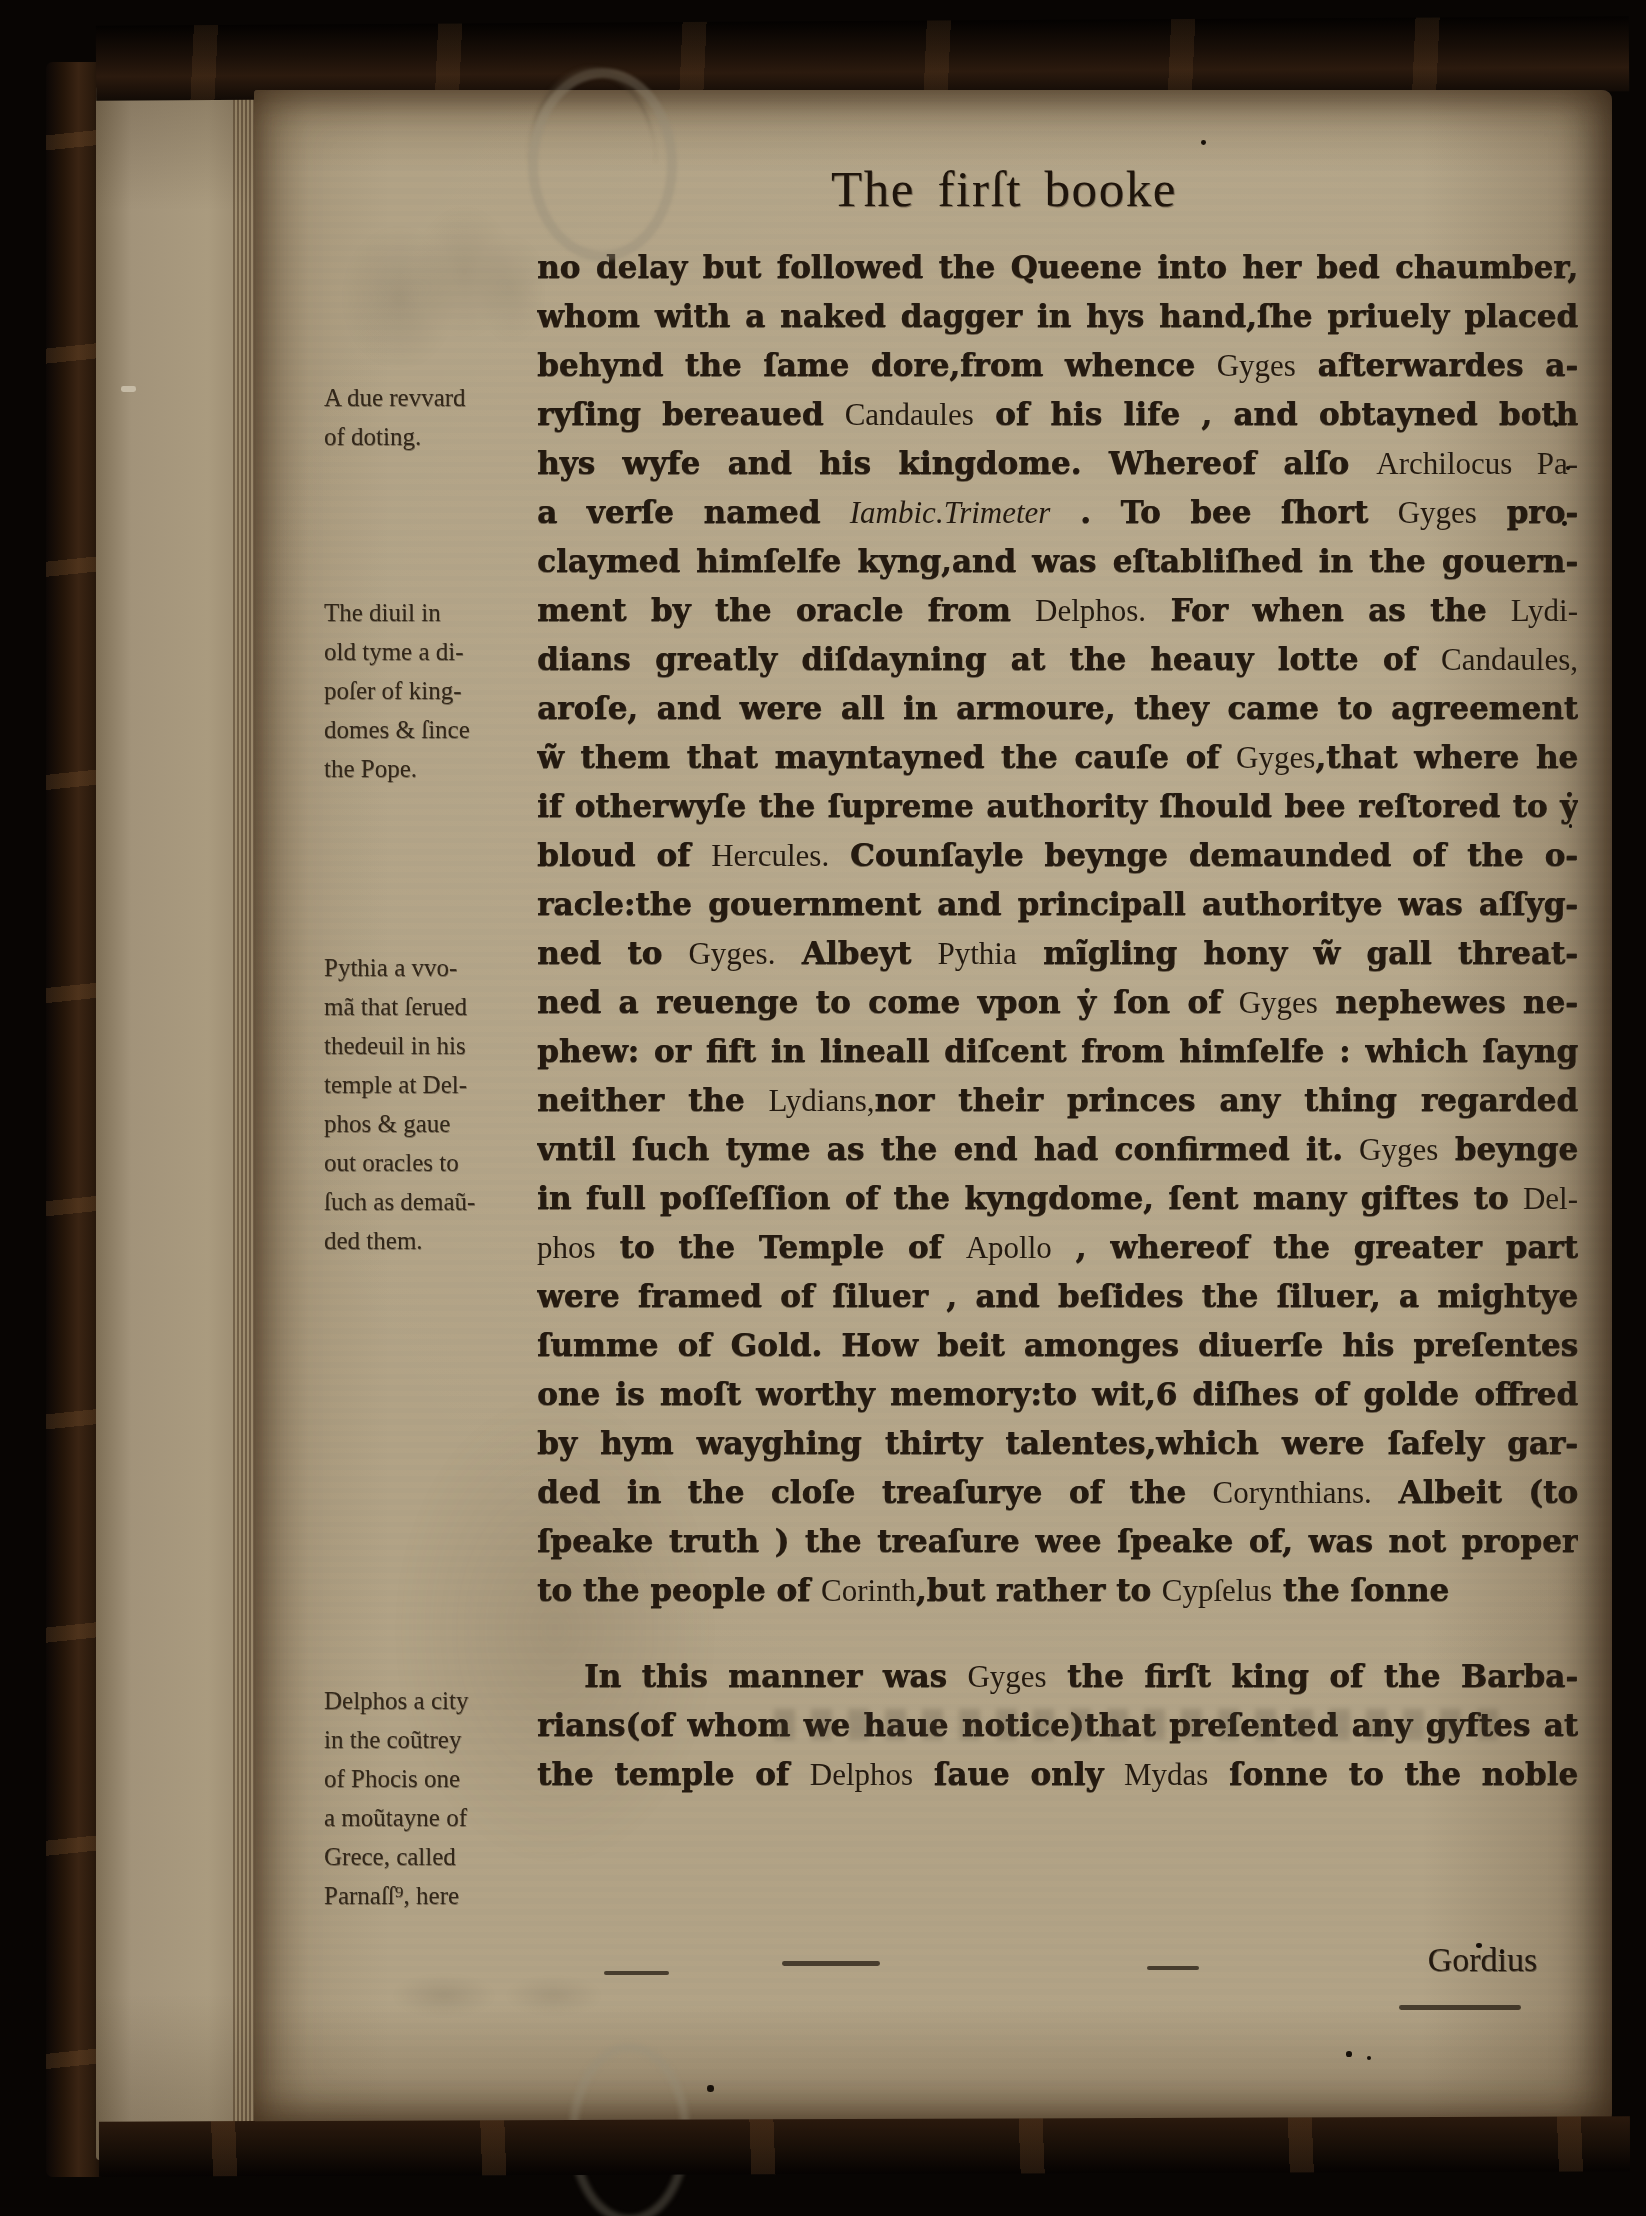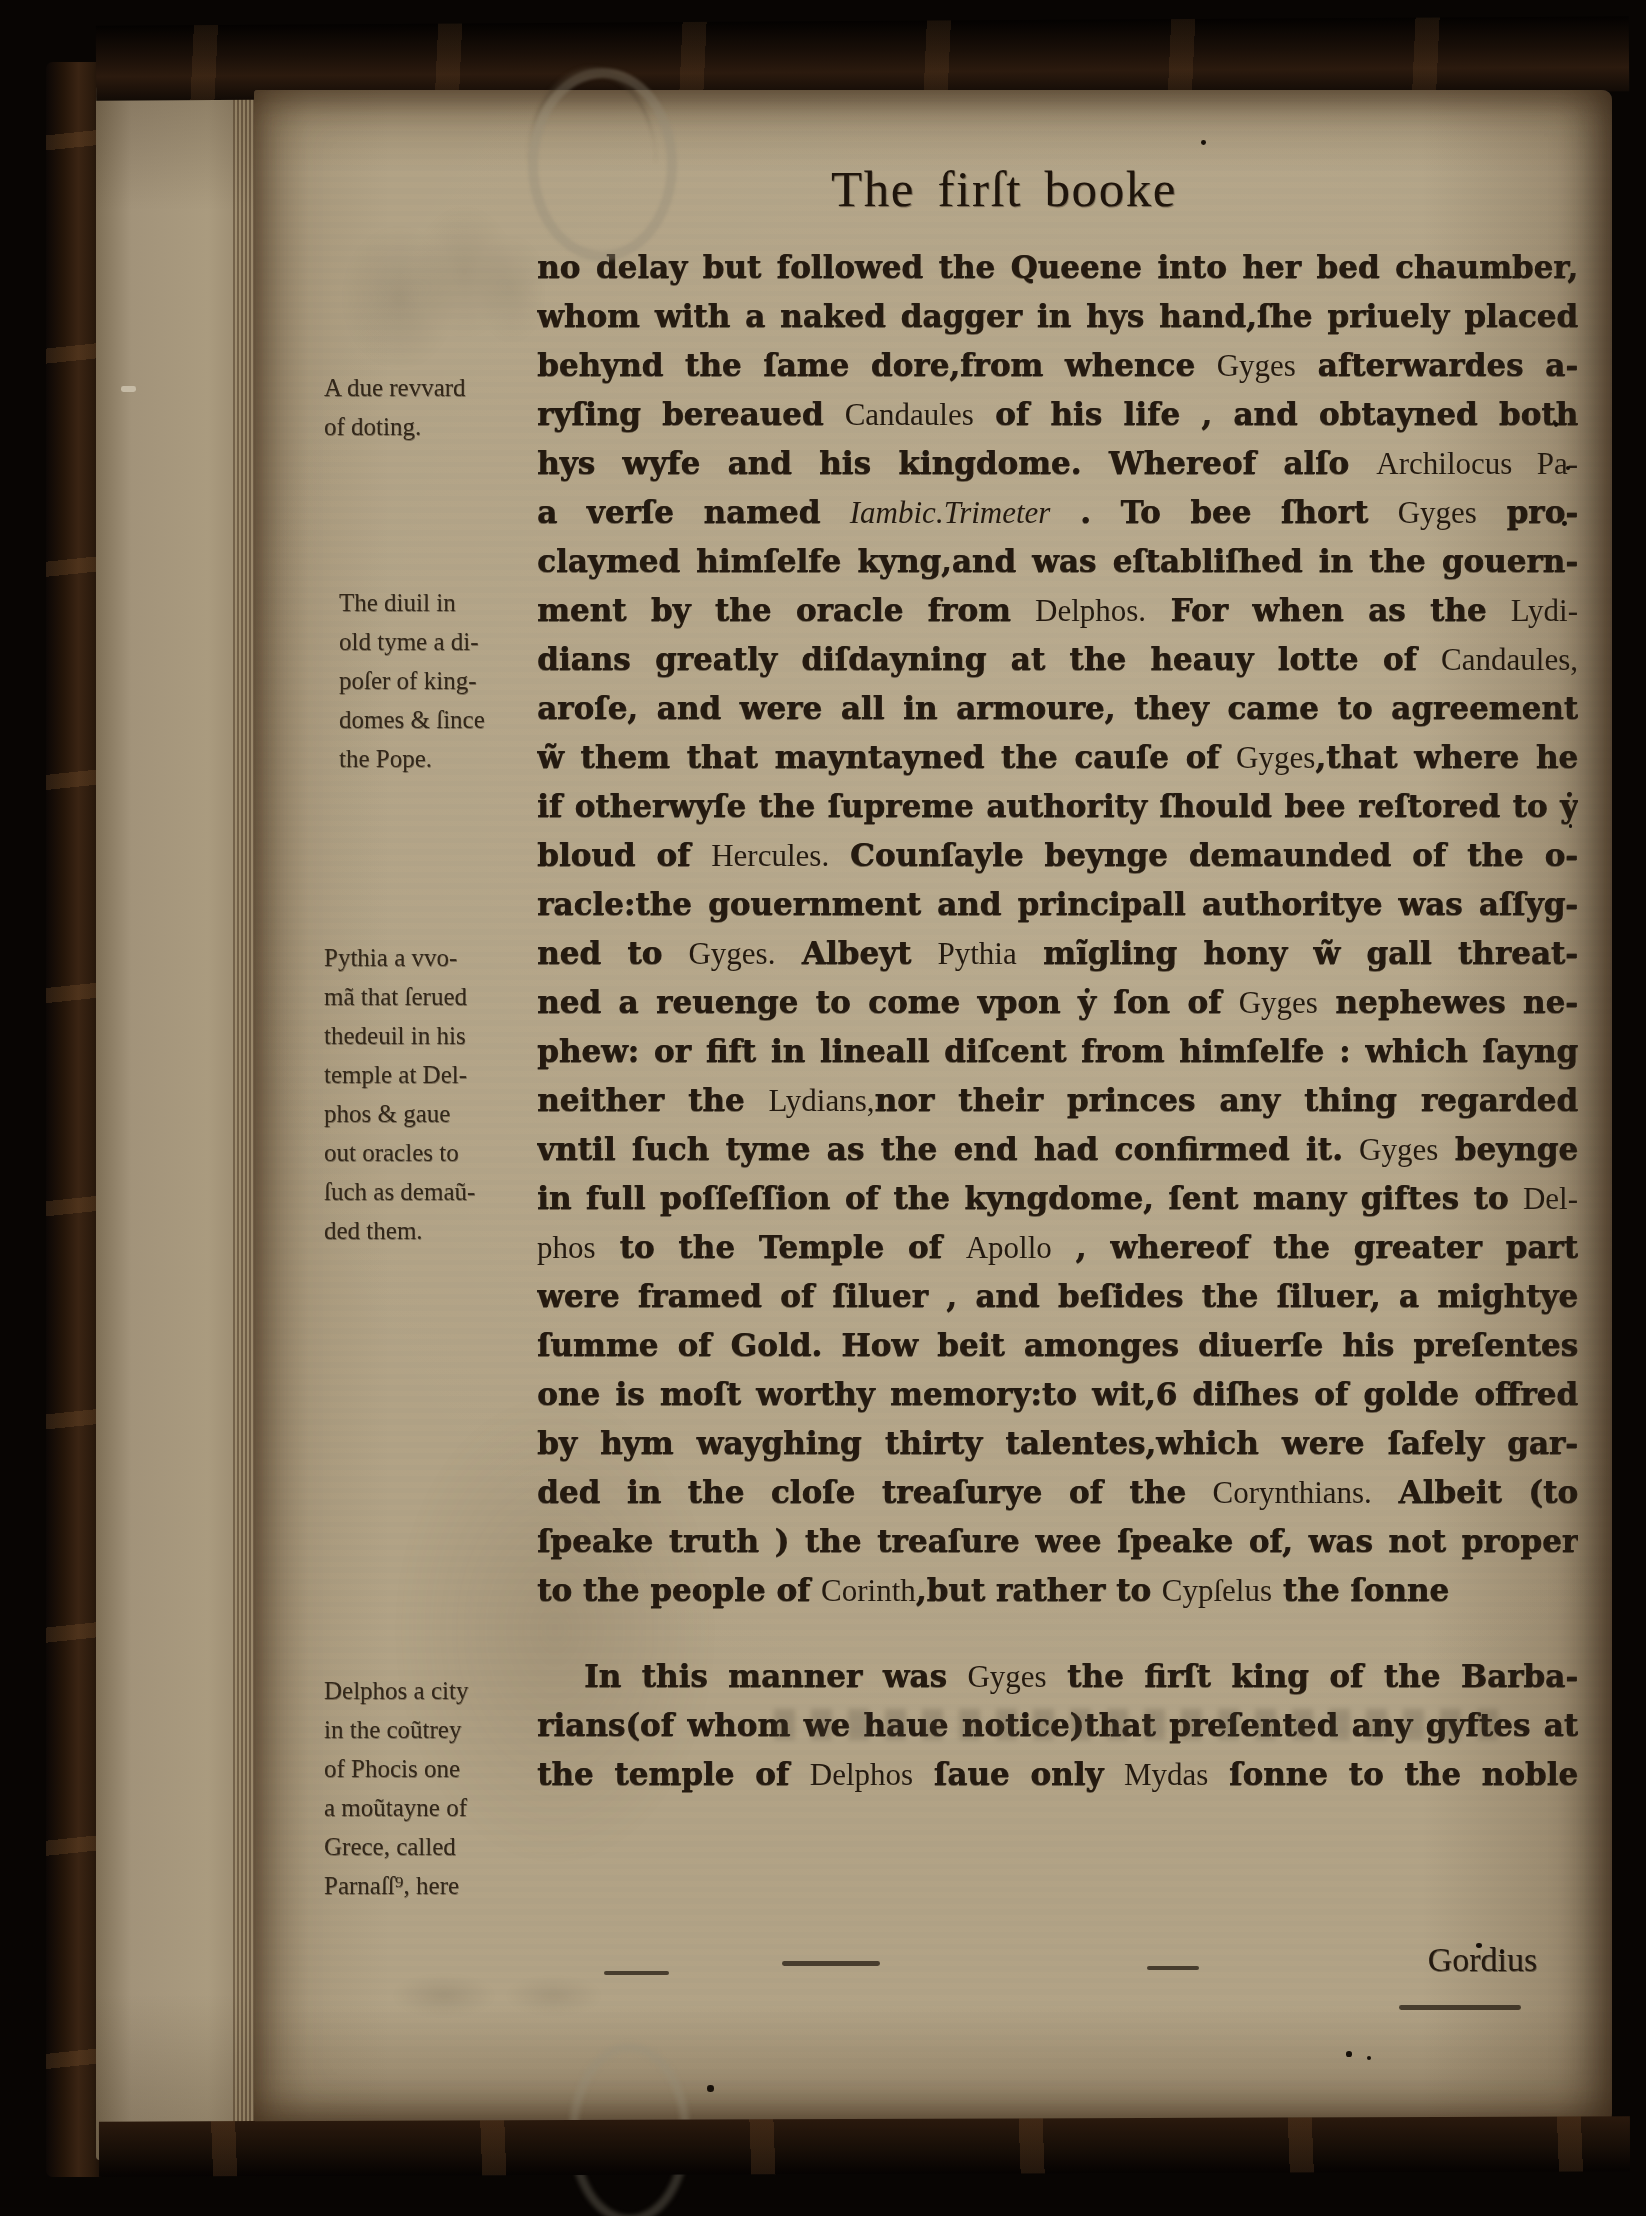--- a/index.html
+++ b/index.html
@@ -48,25 +48,25 @@
     border:10.6px solid rgba(148,138,118,.36);filter:blur(1.6px);}
   .tab-top::after{content:"";position:absolute;left:-10.6px;top:-10.6px;width:129px;height:90px;
     border-radius:50% 50% 0 0/100% 100% 0 0;border-top:8.1px solid rgba(70,58,44,.35);filter:blur(0.8px);}
   .tab-bottom{position:absolute;left:569px;top:2043px;width:103px;height:163px;border-radius:50%;
     border:9.8px solid rgba(150,142,124,.30);filter:blur(2px);}
 
   
   .title{position:absolute;left:577px;top:70px;width:733px;color:#1f150c;
     font-family:"Liberation Serif","DejaVu Serif",serif;font-size:51px;letter-spacing:1.6px;word-spacing:8.1px;
     text-shadow:0.8px 0.8px 0.8px rgba(35,22,10,.45);}
-  .margin-notes{position:absolute;left:70px;top:4px;width:217px;height:2036px;}
+  .margin-notes{position:absolute;left:70px;top:14px;width:217px;height:2036px;}
   .note{position:absolute;left:0;width:217px;color:#32271a;
     font-family:"Liberation Serif","DejaVu Serif",serif;font-size:25px;line-height:39px;
     text-shadow:0.5px 0.5px 0.5px rgba(40,28,14,.4);}
-  .note1{top:274px;}.note2{top:489px;margin-left:15px;}.note3{top:844px;}.note4{top:1577px;}
+  .note1{top:274px;}.note2{top:489px;}.note3{top:844px;}.note4{top:1577px;}
   .body-text{position:absolute;left:283px;top:153px;width:1043px;color:#241a10;}
   .bline{width:1041px;height:49px;line-height:49px;font-size:31px;
     text-align:justify;text-align-last:justify;overflow:hidden;}
   #para2{margin-top:37px;}
   #para1 .bline:last-child{text-align-last:left;}
   #para2 .bline:first-child{text-indent:47px;}
   .bl{font-family:"DejaVu Serif",serif;font-weight:700;
       text-shadow:0.7px 0 0 rgba(35,25,15,.85),0 0.5px 0.5px rgba(35,25,15,.5);}
   .ro{font-family:"Liberation Serif","DejaVu Serif",serif;font-weight:400;}
   .it{font-family:"Liberation Serif","DejaVu Serif",serif;font-style:italic;font-weight:400;}

